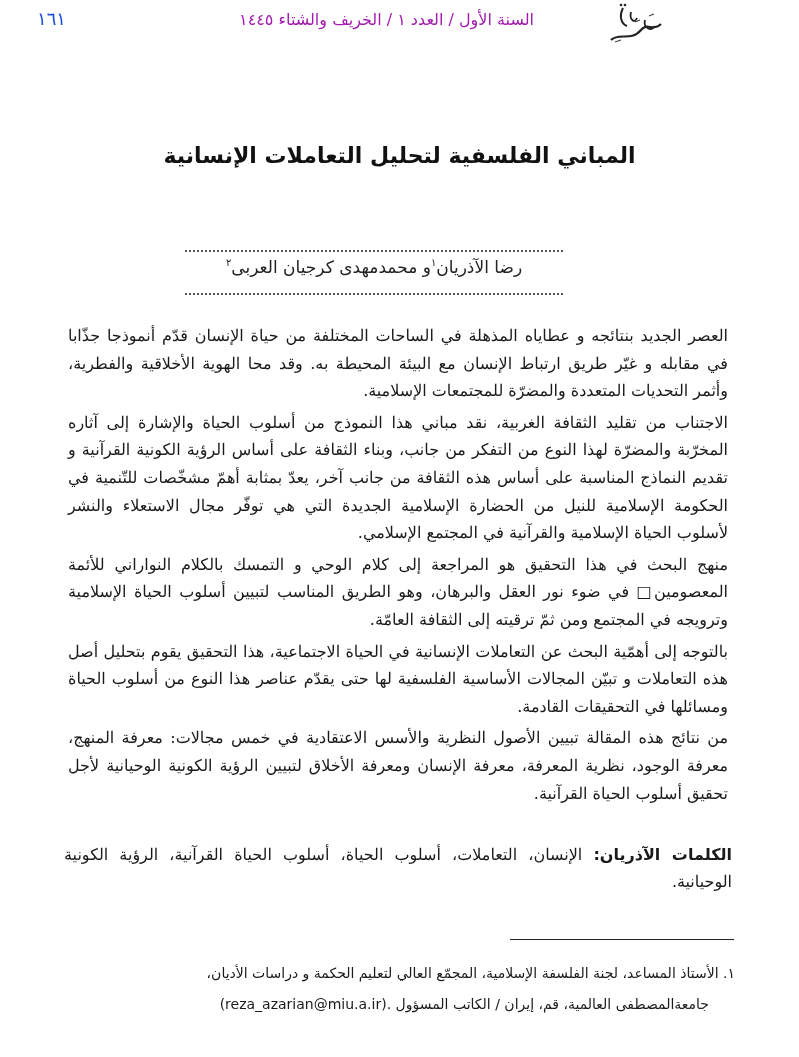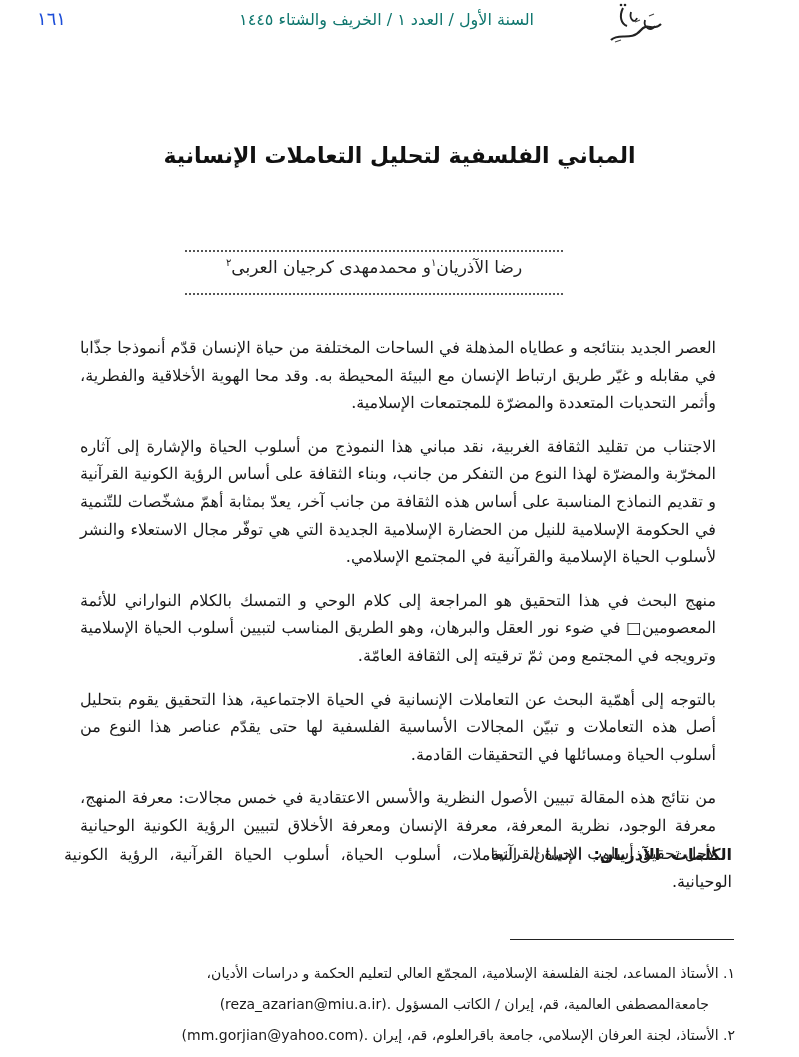--- a/index.html
+++ b/index.html
@@ -9,21 +9,21 @@
     color: #1a1a1a;
   }
   .header {
     position: absolute; top: 0; left: 0; width: 799px; height: 60px;
   }
   .logo {
     position: absolute; right: 128px; top: 2px; width: 70px; height: 46px;
   }
   .running-head {
     position: absolute; right: 265px; top: 10px;
-    font-family: "DejaVu Sans", sans-serif; font-size: 16px; color: #0f766e;
+    font-family: "DejaVu Sans", sans-serif; font-size: 16px; color: #a21caf;
     direction: rtl; white-space: nowrap;
   }
   .page-number {
     position: absolute; left: 37px; top: 8px;
     font-family: "DejaVu Sans", sans-serif; font-size: 18px; color: #1d4ed8;
   }
   .title {
     position: absolute; top: 128px; left: 60px; right: 60px;
     text-align: center; font-weight: bold;
     font-family: "DejaVu Sans", sans-serif; font-size: 22px; line-height: 56px;
@@ -39,21 +39,21 @@
     position: absolute; top: 257px; left: 185px; width: 378px;
     text-align: center; font-family: "DejaVu Sans", sans-serif;
     font-size: 17px; color: #222;
   }
   .authors sup { font-size: 10px; }
   .abstract {
     position: absolute; top: 318px; left: 64px; width: 668px;
     font-size: 16px; line-height: 27.6px; text-align: justify;
     text-align-last: right; direction: rtl;
   }
-  .abstract p { margin: 16px; }
+  .abstract p { margin: 4px; }
   .keywords {
     position: absolute; top: 841px; left: 64px; width: 668px;
     font-size: 16px; line-height: 27px; text-align: justify; direction: rtl;
   }
   .keywords .kw-label { font-weight: bold; font-family: "DejaVu Sans", sans-serif; }
   .footnote-rule {
     position: absolute; top: 939px; right: 65px; width: 224px; height: 0;
     border-top: 1.5px solid #222;
   }
   .footnotes {
@@ -110,18 +110,13 @@
 
 <div class="footnotes">
   <div class="fn">
     <span>١.</span>
     <span>الأستاذ المساعد، لجنة الفلسفة الإسلامية، المجمّع العالي لتعليم الحكمة و دراسات الأديان،</span>
   </div>
   <div class="fn fn-cont">
     <span>جامعةالمصطفى العالمية، قم، إيران / الكاتب المسؤول</span>
     <span class="ltr">(reza_azarian@miu.a.ir).</span>
   </div>
-  <div class="fn">
-    <span>٢.</span>
-    <span>الأستاذ، لجنة العرفان الإسلامي، جامعة باقرالعلوم، قم، إيران</span>
-    <span class="ltr">(mm.gorjian@yahoo.com).</span>
-  </div>
 </div>
 
 </body></html>

